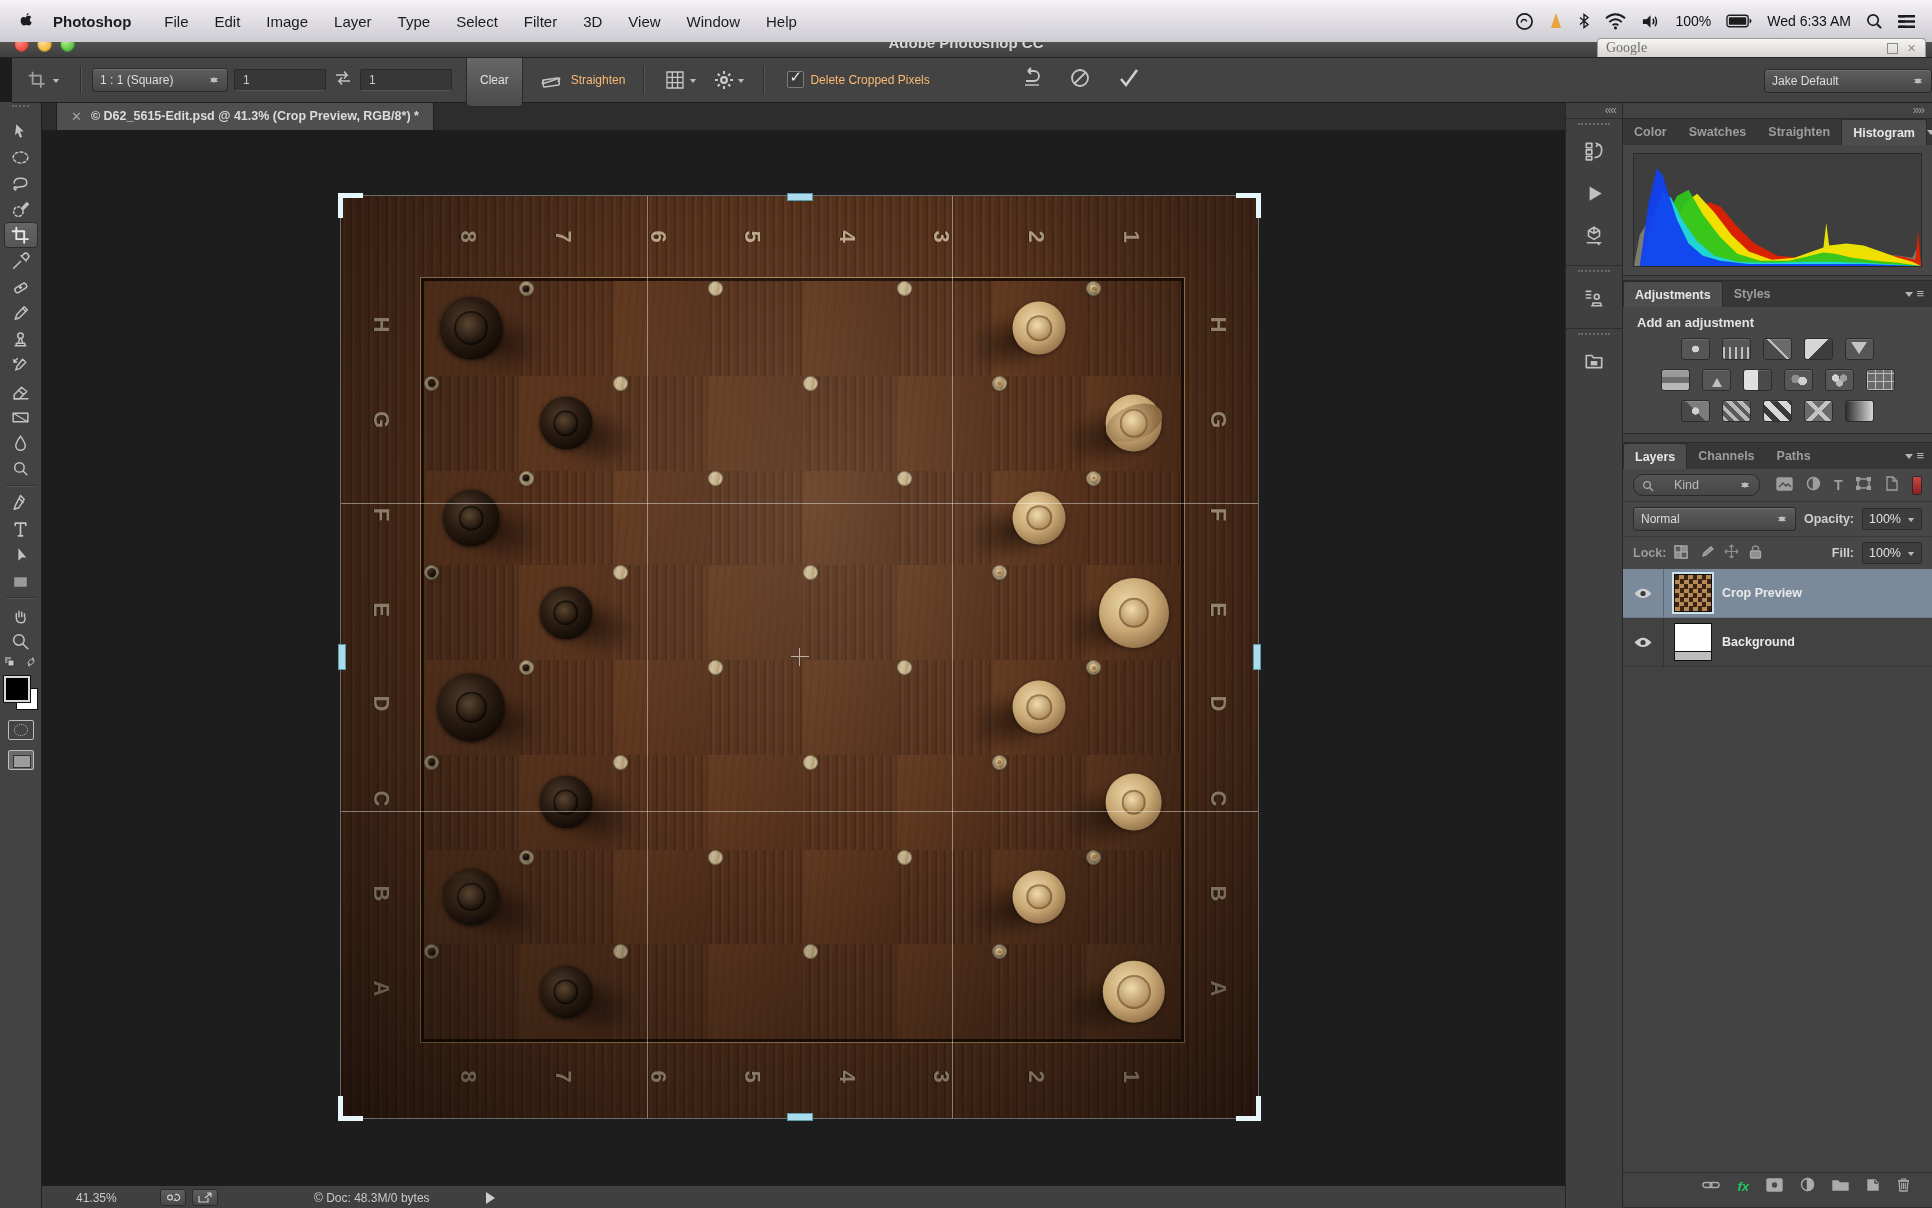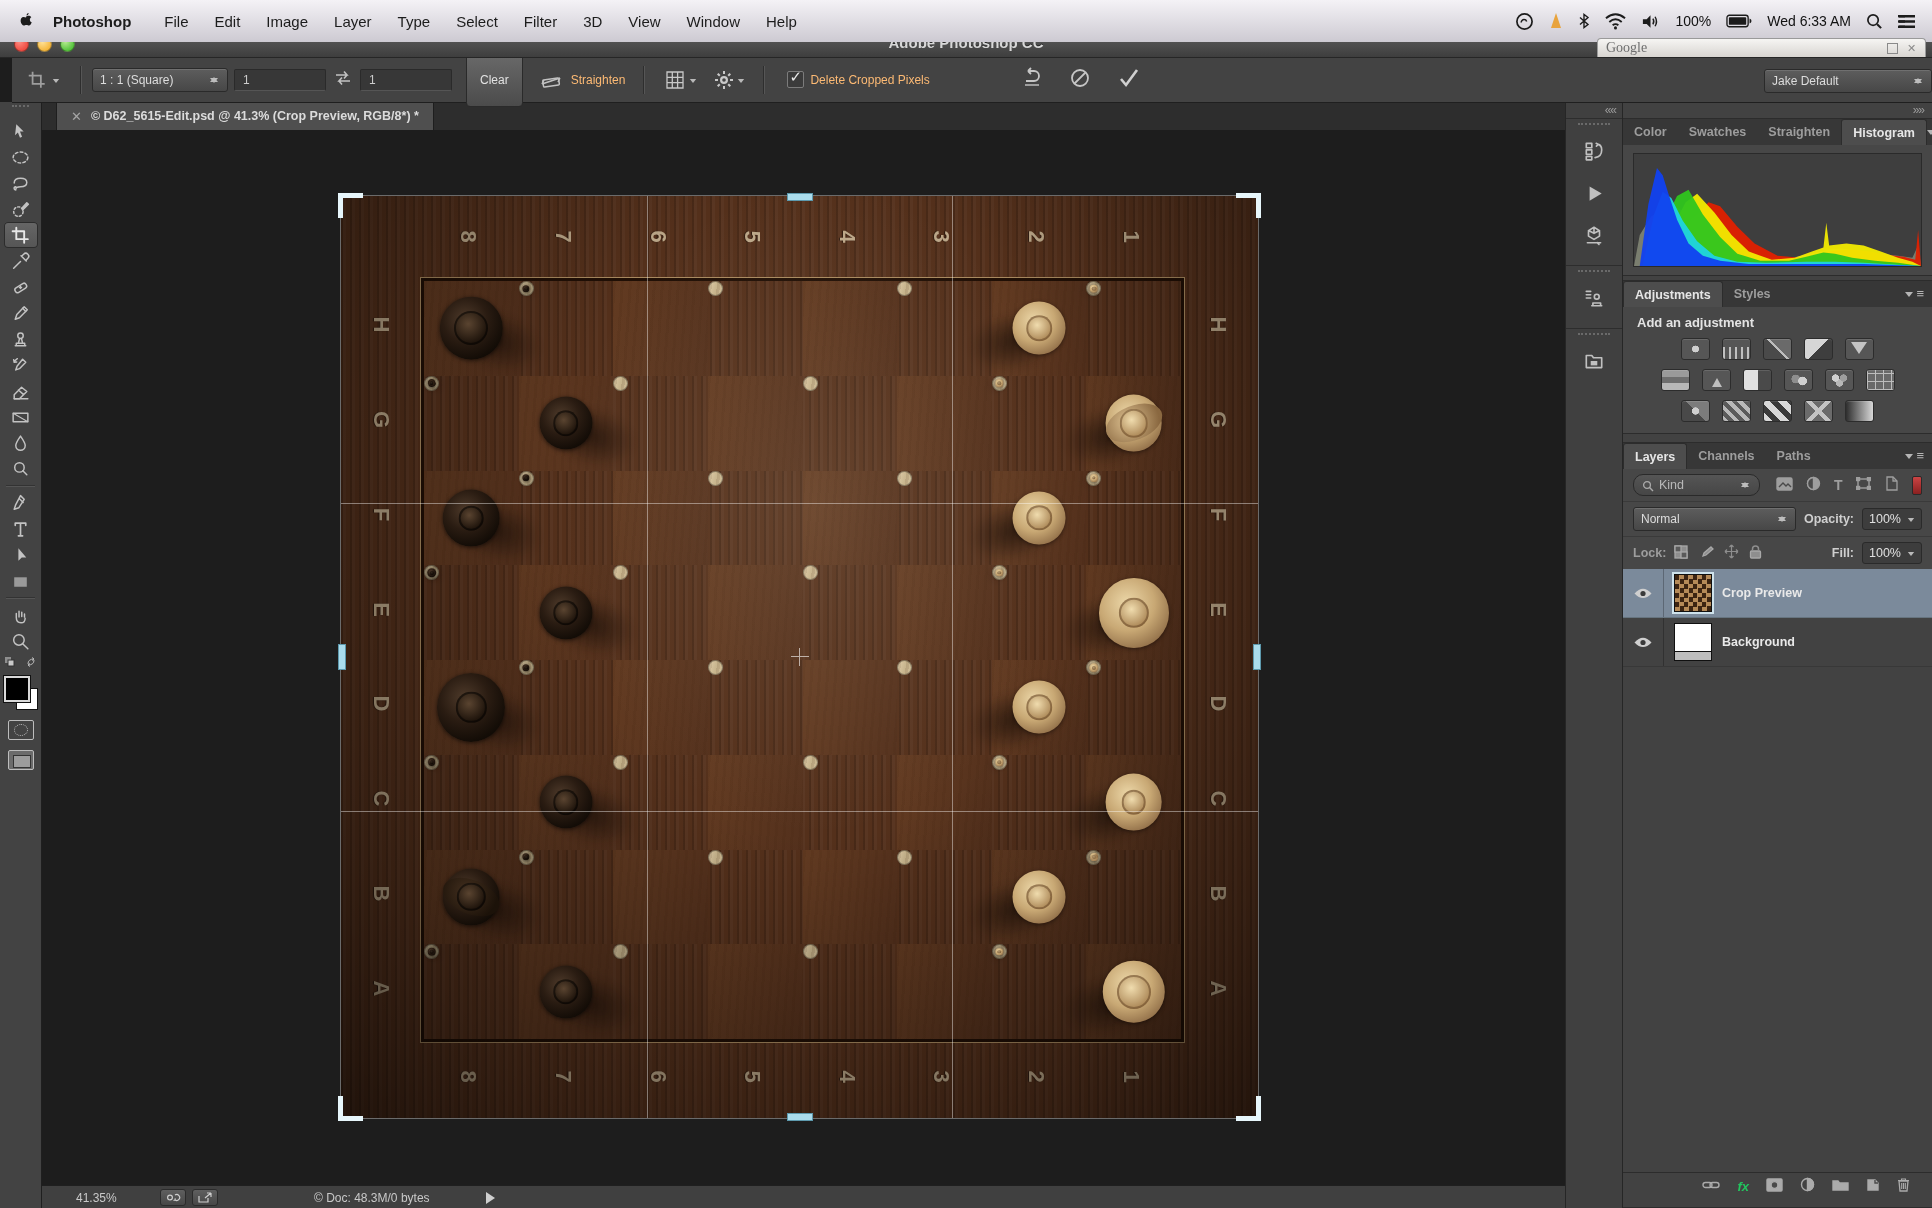--- a/index.html
+++ b/index.html
@@ -194,21 +194,21 @@
   .g-invert{background:radial-gradient(circle 7px at 50% 50%,#d0d0d0 49%,transparent 55%),linear-gradient(45deg,#494949 50%,#7c7c7c 50%);}
   .g-posterize{background:repeating-linear-gradient(45deg,#b8b8b8 0 4px,#5a5a5a 4px 8px);}
   .g-threshold{background:repeating-linear-gradient(45deg,#d8d8d8 0 6px,#3a3a3a 6px 12px);}
   .g-selective{background:linear-gradient(45deg,transparent 44%,#c4c4c4 44% 56%,transparent 56%),linear-gradient(-45deg,#6b6b6b 44%,#c4c4c4 44% 56%,#6b6b6b 56%);}
   .g-gradientmap{background:linear-gradient(90deg,#2e2e2e,#d8d8d8);}
 
   
   .lrow{display:flex;align-items:center;gap:8px;padding:5px 10px;background:#474747;}
   .kindfield{width:118px;height:20px;background:linear-gradient(#555,#464646);border:1px solid #2a2a2a;border-radius:10px;
     display:flex;align-items:center;gap:6px;padding:0 8px;color:#b9b9b9;justify-content:space-between;}
-  .kf-left{display:flex;align-items:flex-end;gap:5px;}
+  .kf-left{display:flex;align-items:flex-end;gap:20px;}
   .filter-ics{display:flex;align-items:center;gap:13px;margin-left:8px;color:#9b9b9b;}
   .filter-ics svg{stroke:#9e9e9e;fill:none;stroke-width:1.4;}
   .red-toggle{width:9px;height:17px;background:linear-gradient(#c44,#8a2020);border:1px solid #2a2a2a;border-radius:2px;margin-left:6px;}
   .blendrow{border-top:1px solid #3a3a3a;}
   .blendsel{width:168px;height:22px;justify-content:space-between;}
   .lbl{color:#cfcfcf;font-weight:bold;font-size:12.5px;}
   .valbox{height:20px;background:#3d3d3d;border:1px solid #2a2a2a;border-radius:3px;display:flex;align-items:center;
     gap:6px;padding:0 6px;color:#e0e0e0;}
   .lockics{display:flex;align-items:center;gap:10px;}
   .lockics svg{stroke:#a8a8a8;fill:none;stroke-width:1.3;}

